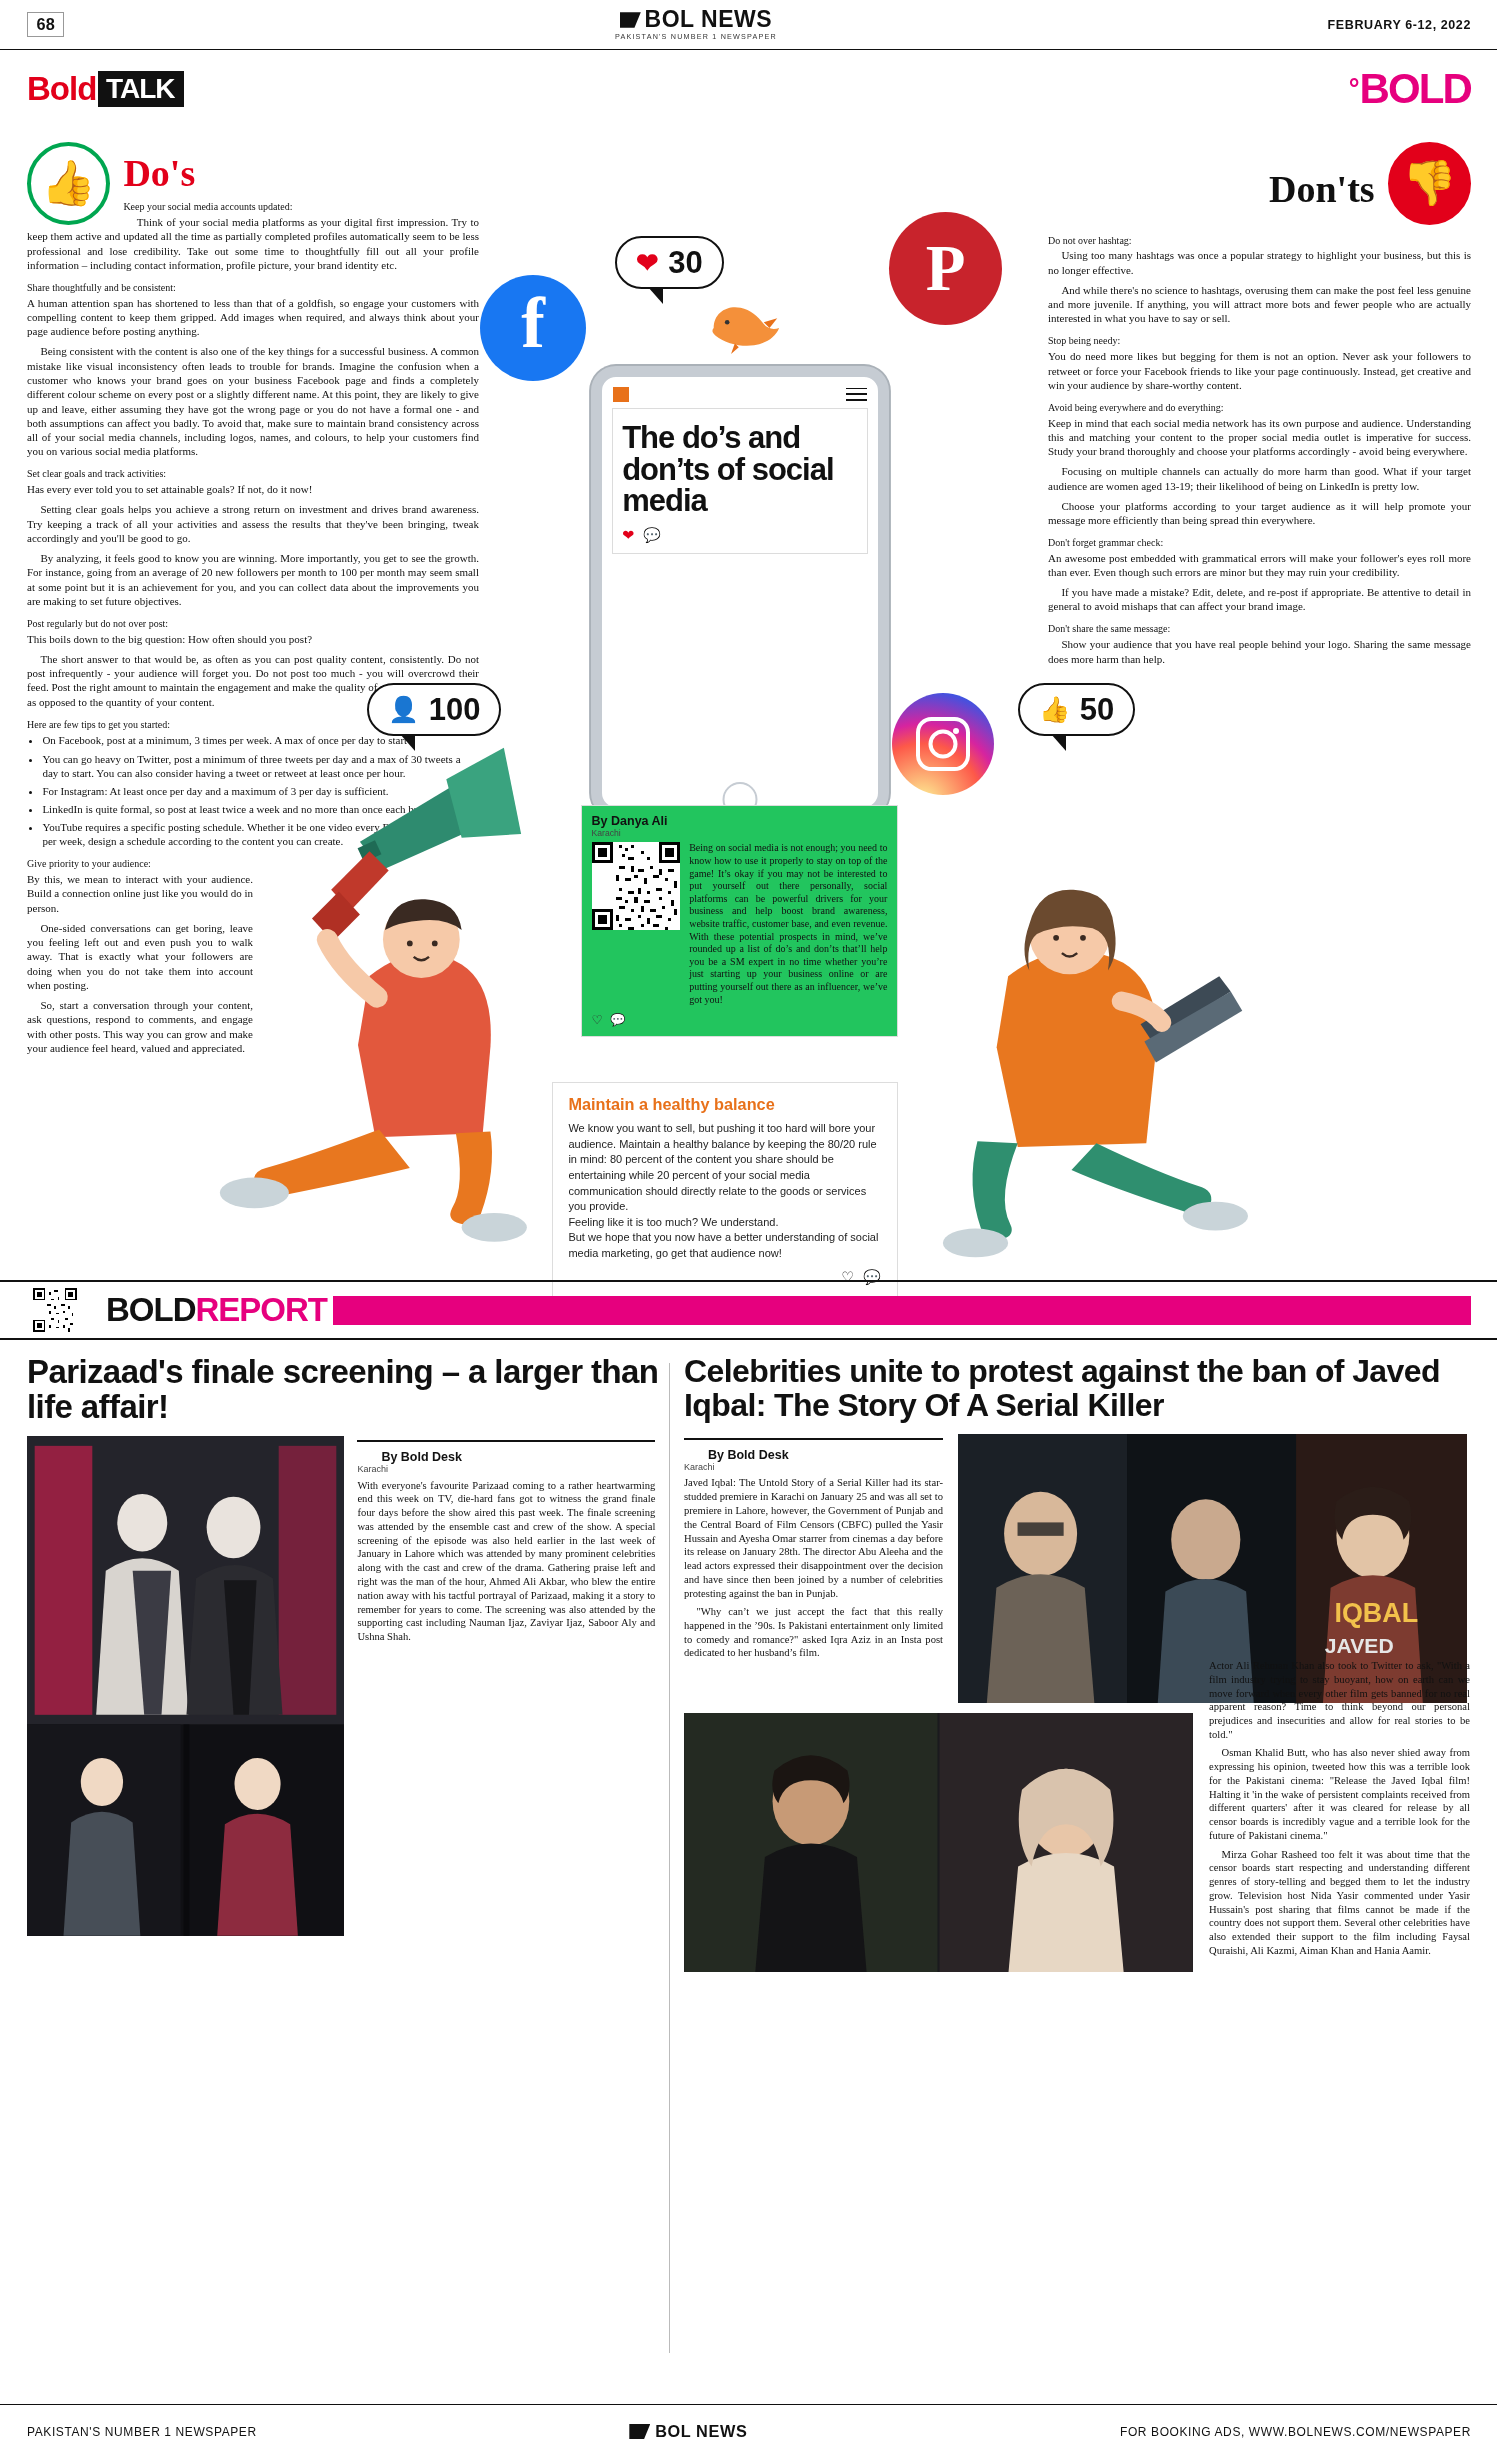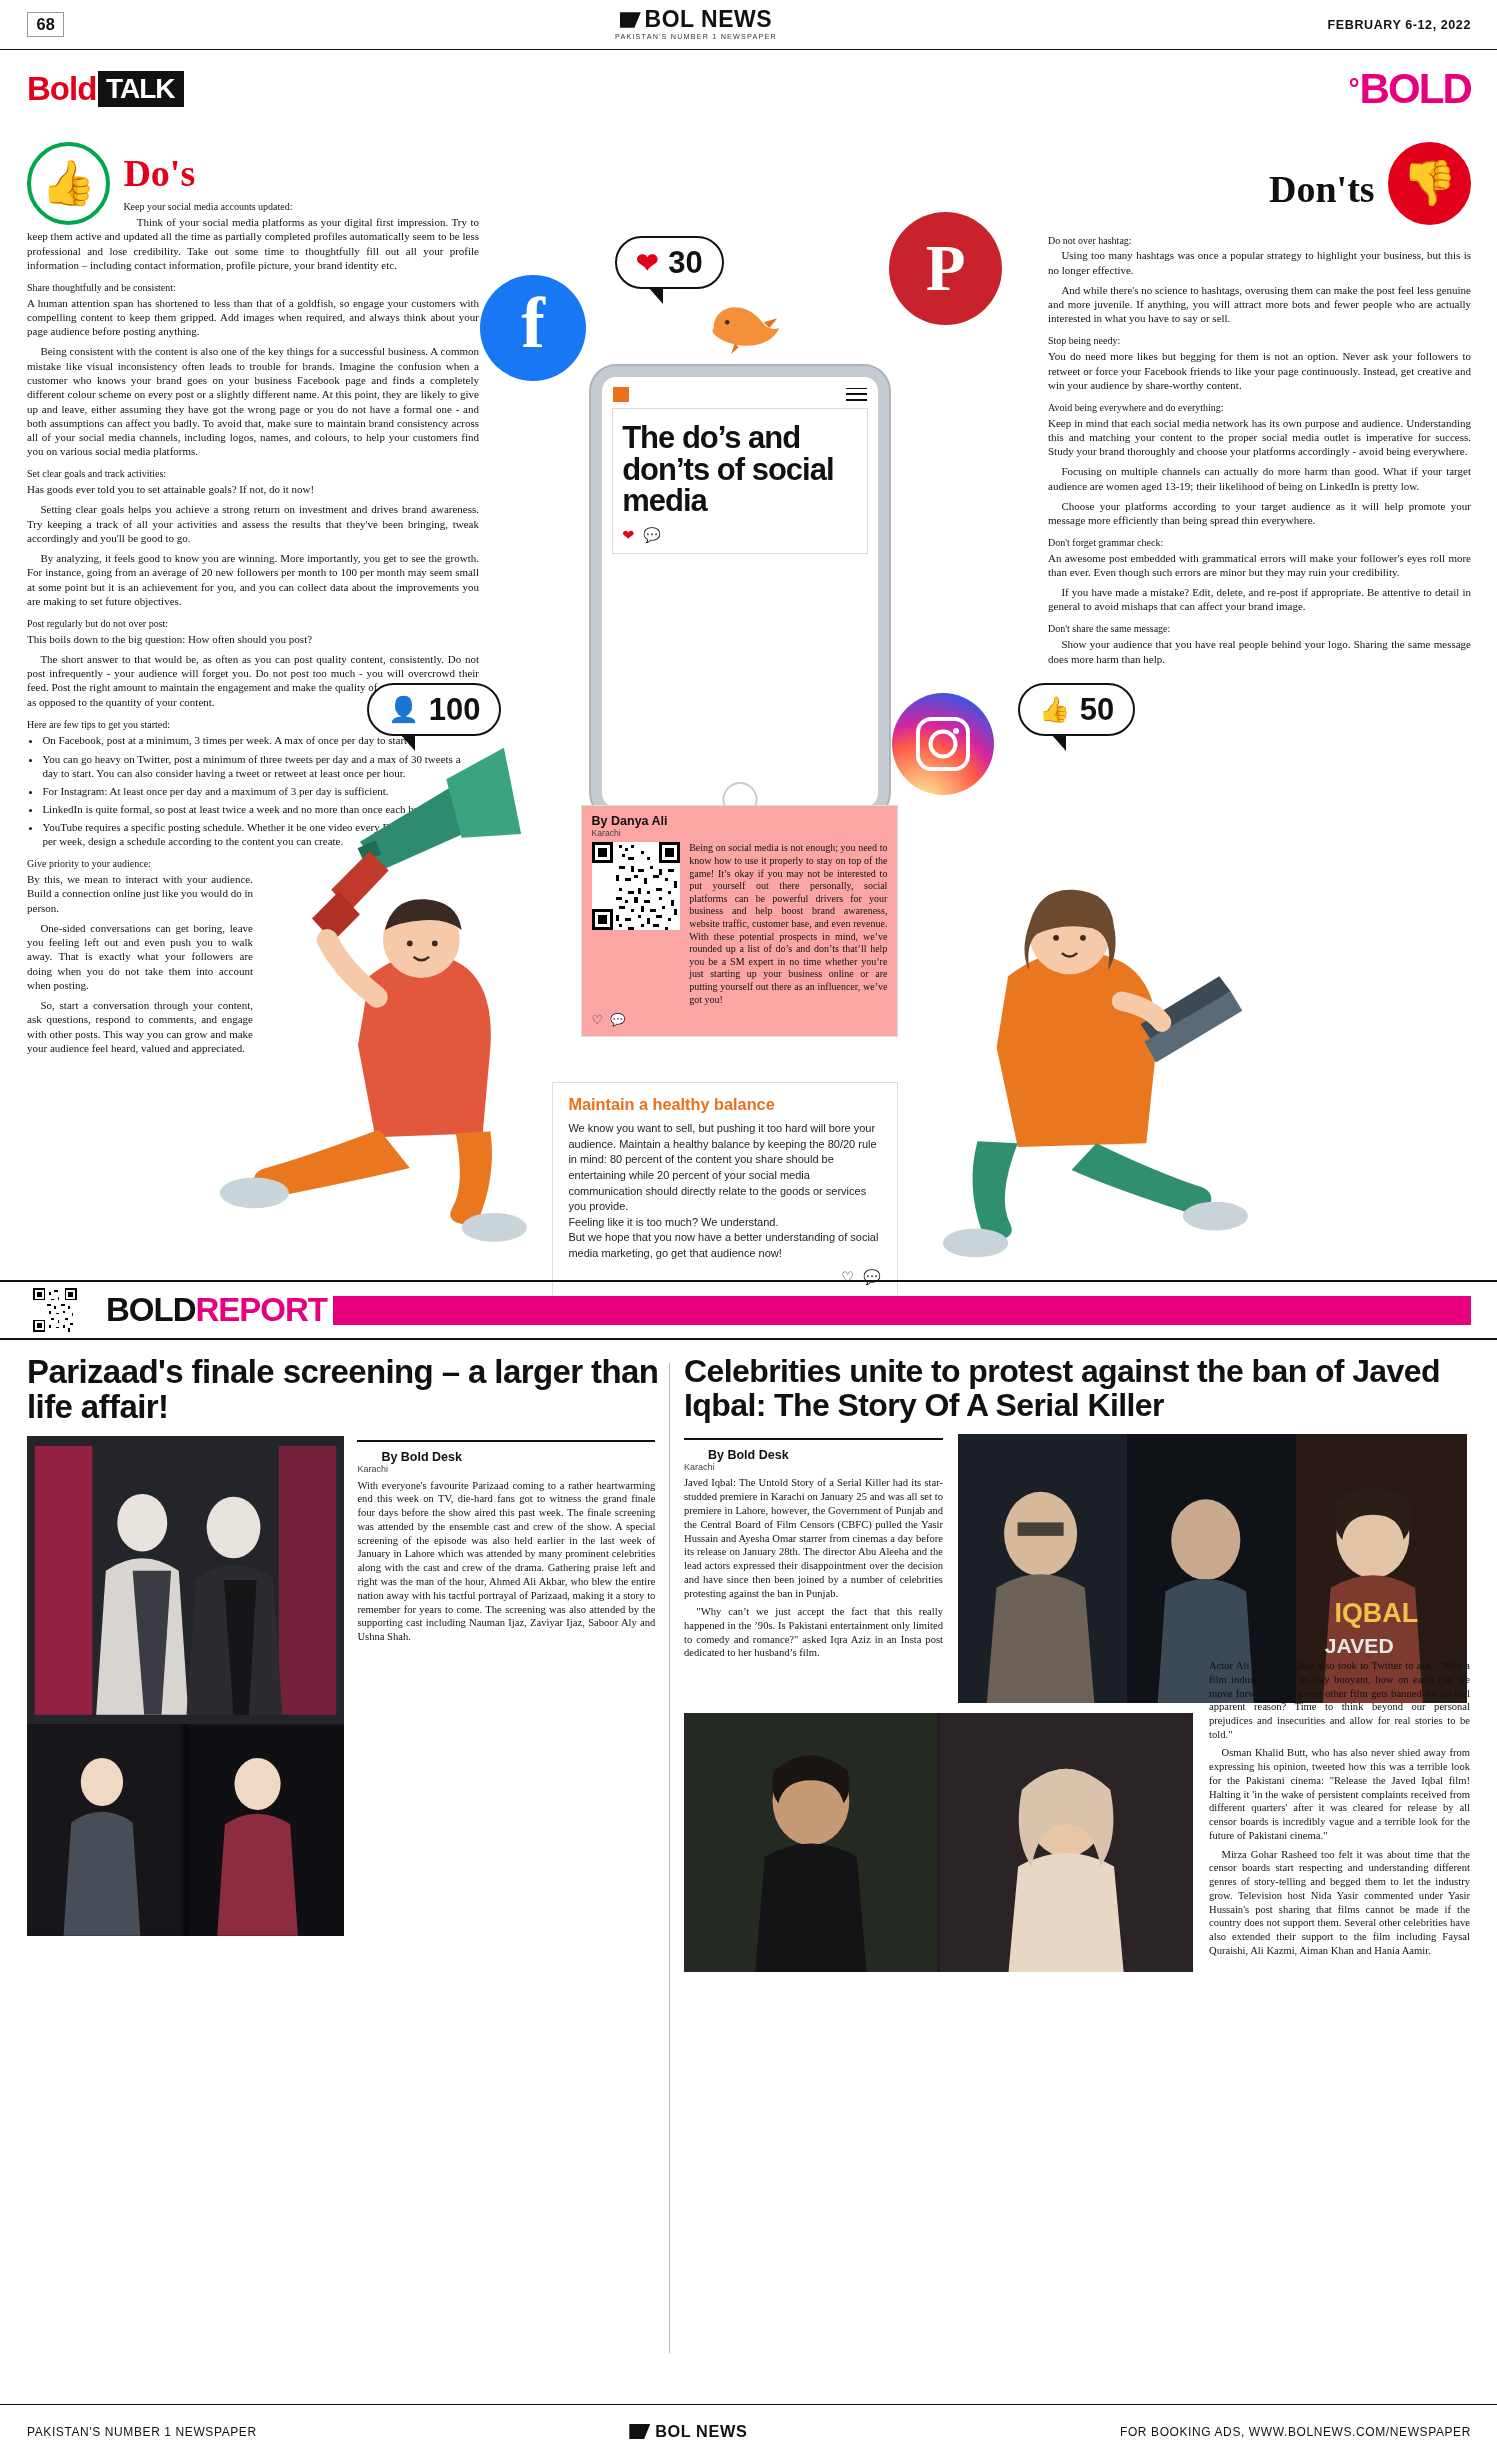--- a/index.html
+++ b/index.html
@@ -180,21 +180,21 @@
   }
   .t-icons { display:flex; gap:9.6px; font-size:14.4px; color:#333; margin-top:9.6px; }
   .t-heart { color:#e2001a; }
   .t-home {
     position:absolute; bottom:-9.6px; left:50%; transform:translateX(-50%);
     width:35px; height:35px; border:2.9px solid #c6ccd3; border-radius:50%; background:#fff;
   }
 
   
   .bycard {
-    position:absolute; left:581px; top:684px; width:317px; background:#fca5a5;
+    position:absolute; left:581px; top:684px; width:317px; background:#22c55e;
     border:1px solid #ddd; padding:7.7px 9.6px;
   }
   .bycard .byname { font-family:"Liberation Sans", sans-serif; font-weight:bold; font-size:12.5px; }
   .bycard .bycity { font-family:"Liberation Sans", sans-serif; font-size:8.6px; color:#444; margin-bottom:4.8px; }
   .bycard .row { display:flex; gap:9.6px; }
   .qr { width:88px; height:88px; flex:0 0 88px; background:#fff; }
   .bycard .body { font-size:10px; line-height:1.26; text-align:justify; }
   .bycard .ficons { display:flex; gap:7.7px; font-size:12.5px; color:#333; margin-top:5.8px; }
 
   
@@ -298,21 +298,21 @@
       <div class="dos-title">Do's</div>
 
       <div class="subhead">Keep your social media accounts updated:</div>
       <p>Think of your social media platforms as your digital first impression. Try to keep them active and updated all the time as partially completed profiles automatically seem to be less professional and lose credibility. Take out some time to thoughtfully fill out all your profile information – including contact information, profile picture, your brand identity etc.</p>
 
       <div class="subhead">Share thoughtfully and be consistent:</div>
       <p class="noind">A human attention span has shortened to less than that of a goldfish, so engage your customers with compelling content to keep them gripped. Add images when required, and always think about your page audience before posting anything.</p>
       <p>Being consistent with the content is also one of the key things for a successful business. A common mistake like visual inconsistency often leads to trouble for brands. Imagine the confusion when a customer who knows your brand goes on your business Facebook page and finds a completely different colour scheme on every post or a slightly different name. At this point, they are likely to give up and leave, either assuming they have got the wrong page or you do not have a formal one - and both assumptions can affect you badly. To avoid that, make sure to maintain brand consistency across all of your social media channels, including logos, names, and colours, to help your customers find you on various social media platforms.</p>
 
       <div class="subhead">Set clear goals and track activities:</div>
-      <p class="noind">Has goods ever told you to set attainable goals? If not, do it now!</p>
+      <p class="noind">Has every ever told you to set attainable goals? If not, do it now!</p>
       <p>Setting clear goals helps you achieve a strong return on investment and drives brand awareness. Try keeping a track of all your activities and assess the results that they've been bringing, tweak accordingly and you'll be good to go.</p>
       <p>By analyzing, it feels good to know you are winning. More importantly, you get to see the growth. For instance, going from an average of 20 new followers per month to 100 per month may seem small at some point but it is an achievement for you, and you can collect data about the improvements you are making to set future objectives.</p>
 
       <div class="subhead">Post regularly but do not over post:</div>
       <p class="noind">This boils down to the big question: How often should you post?</p>
       <p>The short answer to that would be, as often as you can post quality content, consistently. Do not post infrequently - your audience will forget you. Do not post too much - you will overcrowd their feed. Post the right amount to maintain the engagement and make the quality of your content a priority as opposed to the quantity of your content.</p>
 
       <div class="subhead">Here are few tips to get you started:</div>
       <ul>
         <li>On Facebook, post at a minimum, 3 times per week. A max of once per day to start</li>

